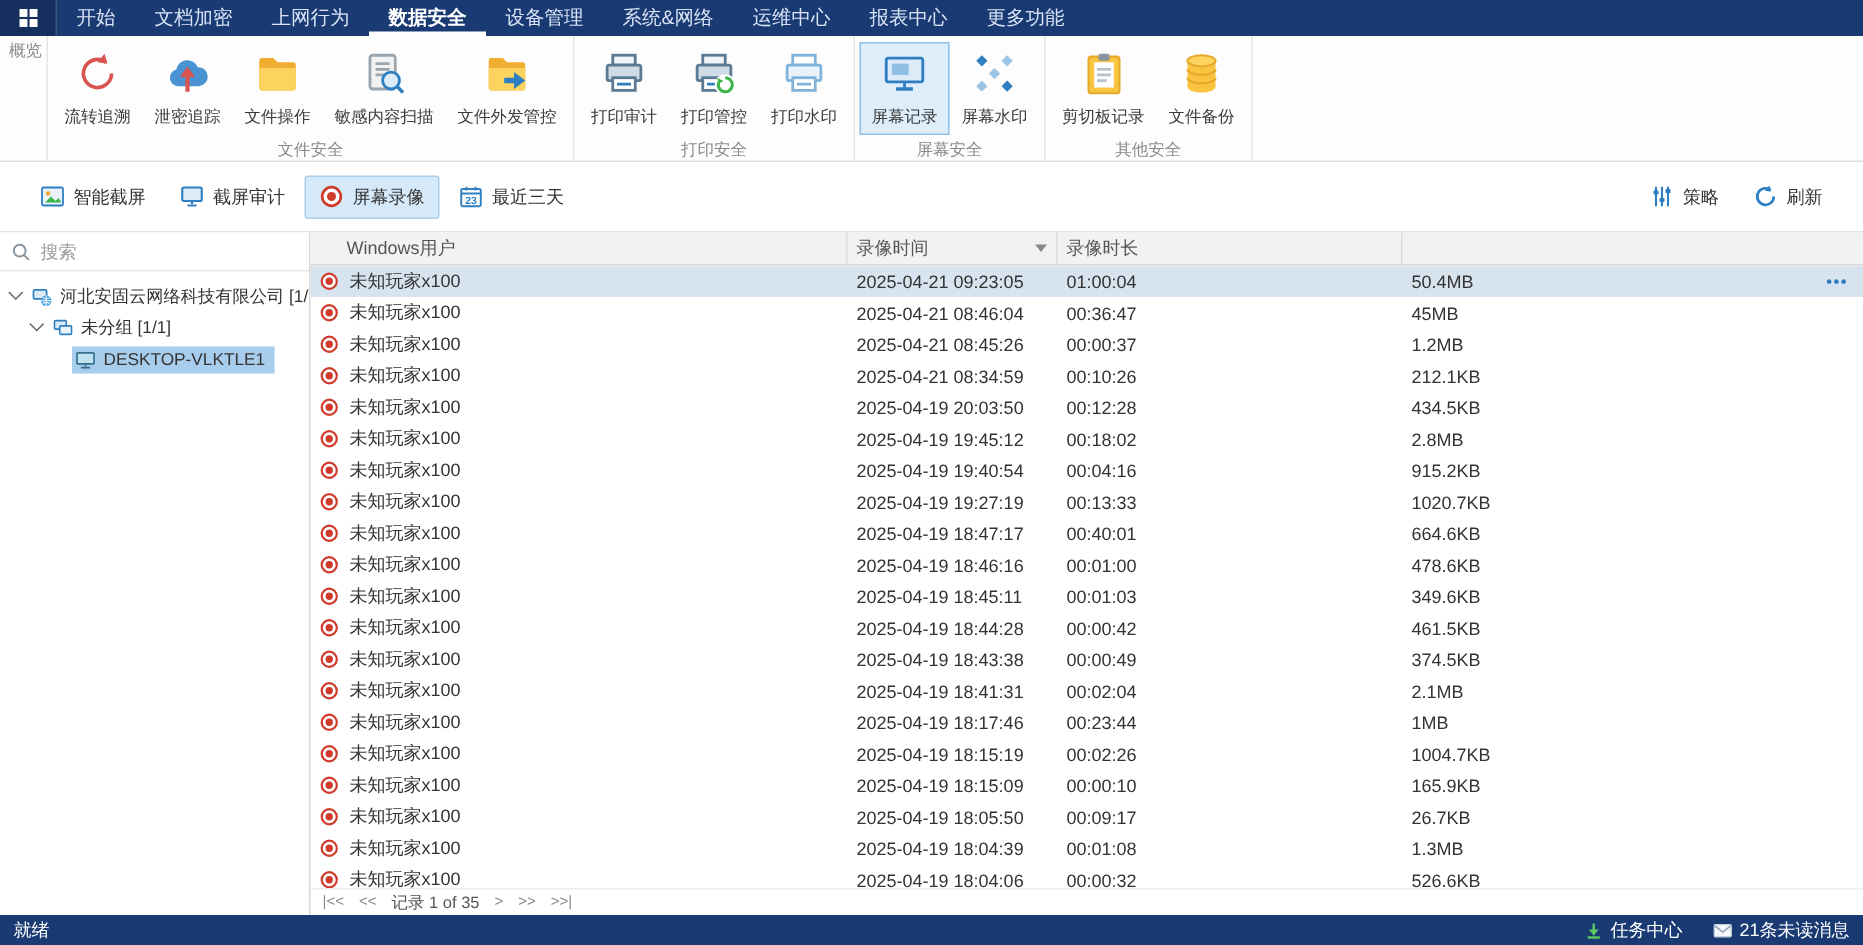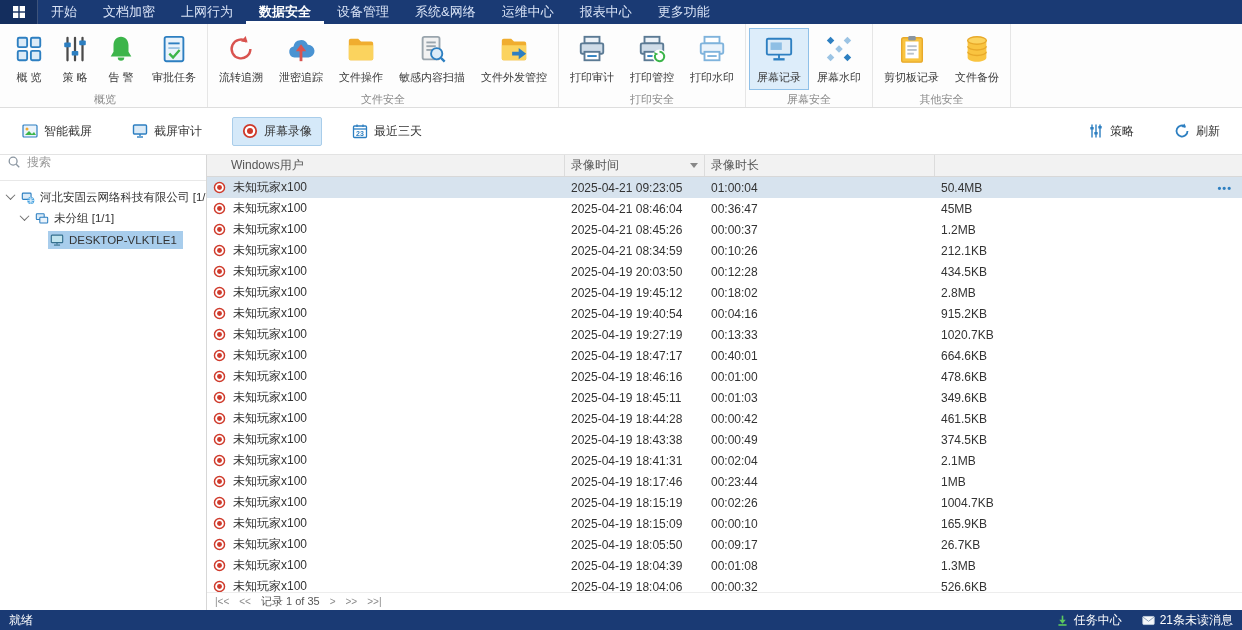--- a/index.html
+++ b/index.html
@@ -19,32 +19,32 @@
   .ribbon{height:84px;background:#fdfdfd;border-bottom:1px solid #dedede;display:flex;padding-left:3px;flex:none;}
   .rgroup{display:flex;flex-direction:column;border-right:1px solid #e6e6e6;padding:0 3px;}
   .ritems{flex:1;display:flex;align-items:flex-start;padding-top:4px;}
   .ritem{display:flex;flex-direction:column;align-items:center;gap:6px;padding:5px 7px 4px;border:1px solid transparent;cursor:pointer;}
   .ric{width:30px;height:30px;}
   .rlabel{font-size:11px;color:#3a3a3a;white-space:nowrap;}
   .ritem.sel{background:#ddedfa;border-color:#8fc0e8;}
   .rgl{text-align:center;color:#8a8a8a;font-size:11px;padding:2px 0 4px;white-space:nowrap;}
 
   
-  .toolbar{height:47px;background:#fff;border-bottom:1px solid #e3e3e3;display:flex;align-items:center;padding:0 12px;gap:20px;flex:none;}
+  .toolbar{height:47px;background:#fff;border-bottom:1px solid #e3e3e3;display:flex;align-items:center;padding:0 17px;gap:3px;flex:none;}
   .tbtn{display:flex;align-items:center;gap:6px;padding:5px 9px;border:1px solid transparent;border-radius:2px;cursor:pointer;white-space:nowrap;}
   .tbtn.sel{background:#d5e9f9;border-color:#a9cdea;}
   .tspacer{flex:1;}
   .caltext{font-size:7px;fill:#2d7fc1;text-anchor:middle;font-weight:bold;}
 
   
   .content{height:455px;display:flex;flex:none;}
 
   
   .sidebar{width:207px;border-right:1px solid #d7d7d7;background:#fff;display:flex;flex-direction:column;flex:none;}
-  .search{height:26px;display:flex;align-items:flex-start;gap:6px;padding:0 7px;border-bottom:1px solid #e8e8e8;}
+  .search{height:26px;display:flex;align-items:center;gap:6px;padding:0 7px;border-bottom:1px solid #e8e8e8;}
   .search input{border:none;outline:none;flex:1;font-size:12px;color:#333;font-family:inherit;min-width:0;}
   .search input::placeholder{color:#9a9a9a;}
   .tree{padding-top:6px;}
   .titem{height:21px;display:flex;align-items:center;font-size:11.5px;color:#333;white-space:nowrap;overflow:hidden;cursor:pointer;}
   .lvl0{padding-left:6px;} .lvl1{padding-left:20px;} .lvl2{padding-left:34px;}
   .chev{width:7px;height:7px;border-right:1.5px solid #6e6e6e;border-bottom:1.5px solid #6e6e6e;transform:rotate(45deg) translate(-1px,-1px);margin:0 5px 3px 1px;flex:none;}
   .chevspace{width:14px;flex:none;}
   .selbox{display:flex;align-items:center;gap:5px;padding:2px 6px 2px 2px;}
   .selbox.selected{background:#a8cdec;}
 
@@ -297,46 +297,20 @@
       </div>
 
       <div class="mitem">
         <span>更多功能</span>
       </div>
     </div>
 </div>
 
 <div class="ribbon">
   <div class="rgroup">
-    <div class="ritems">
-      <div class="ritem">
-          <svg class="ric">
-            <use href="#i-grid"></use>
-          </svg>
-          <span class="rlabel">概 览</span>
-        </div>
-      <div class="ritem">
-          <svg class="ric">
-            <use href="#i-sliders"></use>
-          </svg>
-          <span class="rlabel">策 略</span>
-        </div>
-      <div class="ritem">
-          <svg class="ric">
-            <use href="#i-bell"></use>
-          </svg>
-          <span class="rlabel">告 警</span>
-        </div>
-      <div class="ritem">
-          <svg class="ric">
-            <use href="#i-task"></use>
-          </svg>
-          <span class="rlabel">审批任务</span>
-        </div>
-    </div>
     <div class="rgl">概览</div>
   </div>
   <div class="rgroup">
     <div class="ritems">
       <div class="ritem">
           <svg class="ric">
             <use href="#i-cycle"></use>
           </svg>
           <span class="rlabel">流转追溯</span>
         </div>

